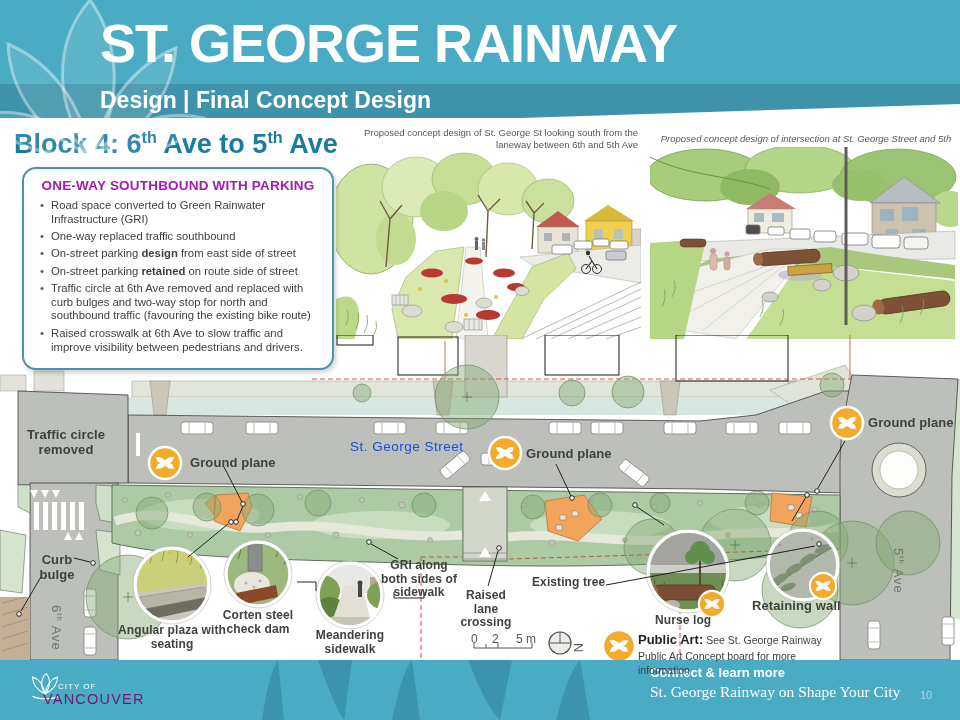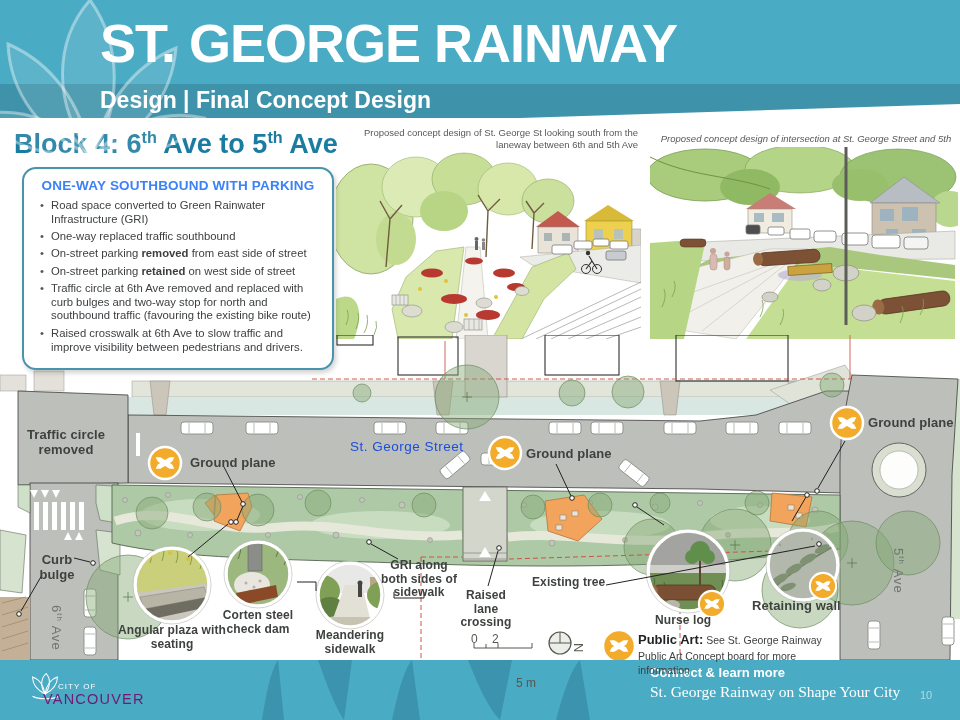--- a/index.html
+++ b/index.html
@@ -16,21 +16,21 @@
              font-size:54px;font-weight:700;letter-spacing:-1px;z-index:3;}
   .hdr-sub{position:absolute;left:100px;top:87px;color:#fff;font-size:23px;font-weight:700;z-index:3;}
   .hdr-mark{position:absolute;left:-18px;top:-14px;z-index:2;pointer-events:none;}
 
   
   .block-heading{position:absolute;left:14px;top:129px;font-size:27px;font-weight:700;color:#1b7ca1;}
   .sup{font-size:0.6em;vertical-align:super;line-height:0;}
   .info-box{position:absolute;left:22px;top:167px;width:312px;height:203px;background:#fff;
             border:2.5px solid #4a93ac;border-radius:14px;box-shadow:2px 3px 5px rgba(0,0,0,0.18);
             padding:9px 10px 6px 10px;z-index:5;}
-  .info-title{text-align:center;font-size:13.5px;font-weight:700;color:#3b82f6;letter-spacing:0.2px;margin-bottom:6px;}
+  .info-title{text-align:center;font-size:13.5px;font-weight:700;color:#a21caf;letter-spacing:0.2px;margin-bottom:6px;}
   .info-box ul{margin:0;padding:0 2px 0 6px;list-style:none;}
   .info-box li{position:relative;padding-left:11px;font-size:11.3px;line-height:1.22;color:#3c3f41;margin-bottom:3.5px;}
   .info-box li::before{content:"\2022";position:absolute;left:0;color:#555;}
 
   
   .caption{position:absolute;font-size:9.5px;line-height:1.3;color:#55585a;text-align:center;}
   .sketch{position:absolute;}
 
   
   #plan{position:absolute;left:0;top:335px;width:960px;height:325px;}
@@ -75,22 +75,22 @@
   <div class="hdr-title">ST. GEORGE RAINWAY</div>
   <div class="hdr-sub">Design | Final Concept Design</div>
 
   <div class="block-heading"><span>Block 4: 6</span><span class="sup">th</span><span> Ave to 5</span><span class="sup">th</span><span> Ave</span></div>
 
   <div class="info-box">
     <div class="info-title">ONE-WAY SOUTHBOUND WITH PARKING</div>
     <ul>
       <li><span>Road space converted to Green Rainwater Infrastructure (GRI)</span></li>
       <li><span>One-way replaced traffic southbound</span></li>
-      <li><span>On-street parking </span><b>removed</b><span> from east side of street</span></li>
-      <li><span>On-street parking </span><b>retained</b><span> on west side of street</span></li>
+      <li><span>On-street parking </span><b>design</b><span> from east side of street</span></li>
+      <li><span>On-street parking </span><b>retained</b><span> on route side of street</span></li>
       <li><span>Traffic circle at 6th Ave removed and replaced with curb bulges and two-way stop for north and southbound traffic (favouring the existing bike route)</span></li>
       <li><span>Raised crosswalk at 6th Ave to slow traffic and improve visibility between pedestrians and drivers.</span></li>
     </ul>
   </div>
 
   <div class="caption" style="left:342px;top:127px;width:296px;text-align:right;">Proposed concept design of St. George St looking south from the laneway between 6th and 5th Ave</div>
   <div class="caption" style="left:656px;top:133px;width:300px;font-style:italic;">Proposed concept design of intersection at St. George Street and 5th Ave looking south</div>
 
   <svg class="sketch" style="left:336px;top:149px;" width="305" height="190" viewBox="0 0 305 190">
     <rect width="305" height="190" fill="#ffffff"></rect>
@@ -631,21 +631,21 @@
     <div class="plan-label" style="left:454px;top:254px;width:64px;">Raised lane crossing</div>
     <div class="plan-label nowrap" style="left:532px;top:241px;">Existing tree</div>
     <div class="plan-label" style="left:116px;top:289px;width:112px;">Angular plaza with seating</div>
     <div class="plan-label" style="left:206px;top:274px;width:104px;">Corten steel check dam</div>
     <div class="plan-label" style="left:294px;top:294px;width:112px;">Meandering sidewalk</div>
     <div class="plan-label nowrap" style="left:655px;top:279px;font-size:12px;">Nurse log</div>
     <div class="plan-label nowrap" style="left:752px;top:264px;font-size:13px;">Retaining wall</div>
     <div class="pa-text" style="left:638px;top:296px;"><span class="pa-bold">Public Art:</span> <span>See St. George Rainway Public Art Concept board for more information</span></div>
     <span class="scale-num" style="left:471px;top:297px;">0</span>
     <span class="scale-num" style="left:492px;top:297px;">2</span>
-    <span class="scale-num" style="left:516px;top:297px;margin-top:44px;">5 m</span>
+    <span class="scale-num" style="left:516px;top:297px;">5 m</span>
   </div>
 
   <div class="footer">
     <svg width="960" height="60" viewBox="0 0 960 60" style="position:absolute;left:0;top:0;">
       <g fill="#3b93ad">
         <path d="M262,60 C266,35 270,12 278,0 L284,60 Z"></path>
         <path d="M318,0 C326,22 334,45 344,60 L352,0 Z"></path>
         <path d="M392,60 C398,32 404,10 412,0 L420,60 Z"></path>
         <path d="M468,0 C478,25 488,48 500,60 L512,0 Z"></path>
         <path d="M556,60 C564,30 572,8 580,0 L590,60 Z"></path>

